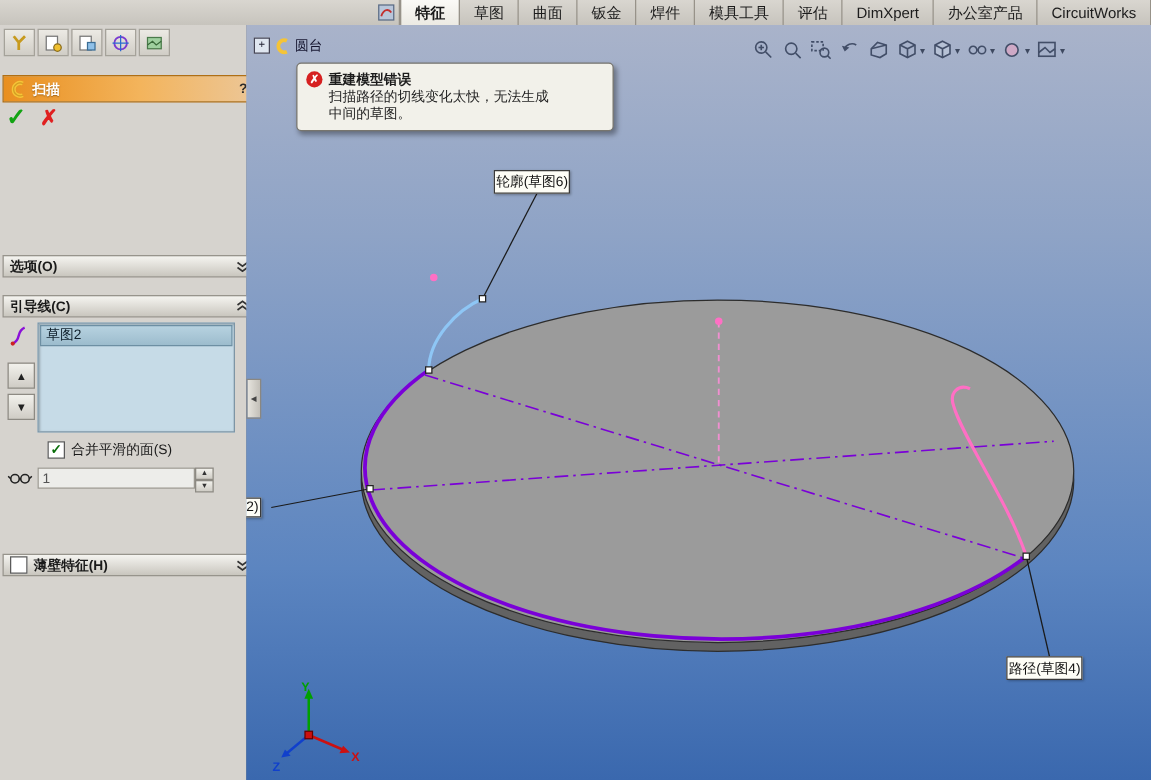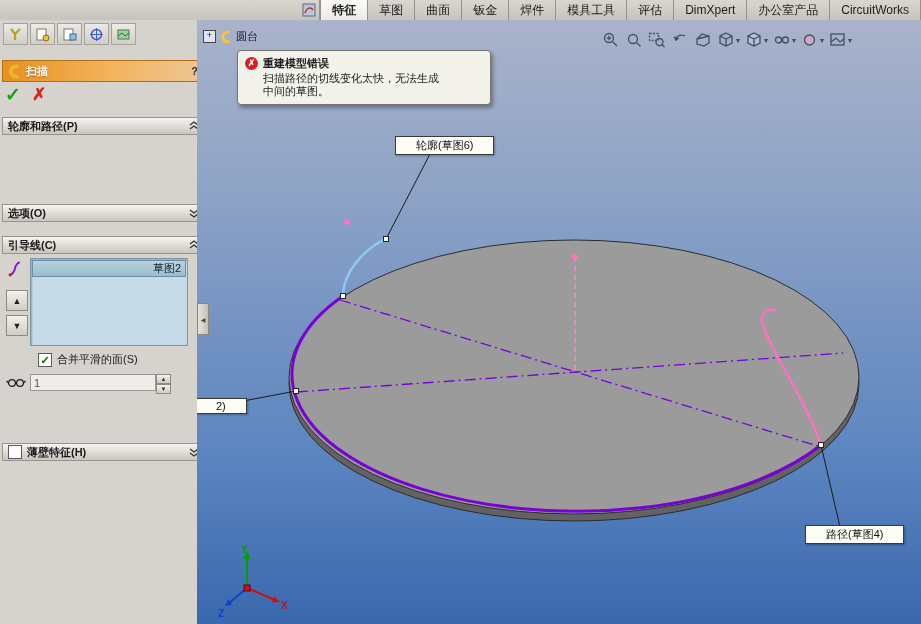--- a/index.html
+++ b/index.html
@@ -42,21 +42,21 @@
            display:flex;align-items:center;gap:4px;padding:0 3px;}
   .chip{width:11px;height:11px;border:1px solid #888;flex:0 0 auto;}
   .chip.blue{background:#7db6ef;} .chip.pink{background:#ff9ccf;}
 
   .navbtn{width:20px;height:19px;background:linear-gradient(#f2f1ec,#cfccc5);
           border:1px solid #8d8a83;display:flex;align-items:center;justify-content:center;
           font-size:9px;color:#222;cursor:default;}
   .guide-list{position:absolute;left:30px;top:238px;width:156px;height:86px;
               background:#c6dbe7;border:1px solid #7d95a5;box-shadow:inset 1px 1px 2px rgba(0,0,0,.25);}
   .guide-item{height:15px;line-height:15px;padding:0 4px;margin:1px;}
-  .guide-item.sel{background:linear-gradient(#b7d2e0,#9cbccd);border:1px solid #6d8fa3;color:#10202c;text-align:right;}
+  .guide-item.sel{background:linear-gradient(#b7d2e0,#9cbccd);border:1px solid #6d8fa3;color:#10202c;}
 
   .cbrow{position:absolute;display:flex;align-items:center;gap:5px;}
   .cb{width:12px;height:12px;background:#fff;border:1px solid #5a5a5a;
       display:flex;align-items:center;justify-content:center;
       font-size:11px;line-height:10px;color:#0a6e0a;font-weight:bold;}
   .cb.empty{color:transparent;}
   .spinwrap{position:absolute;left:30px;top:354px;display:flex;}
   .spin-input{width:118px;height:15px;background:#ededea;border:1px solid #9a978f;
               font:11px "Liberation Sans",sans-serif;color:#555;padding:0 3px;}
   .spinner{display:flex;flex-direction:column;}
@@ -76,21 +76,21 @@
           box-shadow:2px 3px 4px rgba(0,0,0,.35);}
   .errhead{display:flex;align-items:center;gap:5px;font-weight:bold;color:#1c1c1c;}
   .errico{width:13px;height:13px;border-radius:50%;background:#d62020;color:#fff;
           font-size:9px;line-height:13px;text-align:center;font-weight:bold;flex:0 0 auto;}
   .errbody{margin-left:18px;margin-top:1px;color:#222;line-height:13px;}
   .hud{position:absolute;top:10px;right:68px;display:flex;align-items:center;gap:3px;}
   .hudbtn{display:flex;align-items:center;padding:1px;opacity:.85;}
   .hudbtn svg{stroke:#313d57;fill:none;stroke-width:1.3;}
   .hudcaret{font-size:8px;color:#2c374e;margin-left:1px;}
   .callout{position:absolute;background:#fdfdf6;border:1px solid #3a3a3a;color:#111;
-           padding:1px 20px;font-size:11px;white-space:nowrap;box-shadow:1px 1px 2px rgba(0,0,0,.3);}
+           padding:1px 1px;font-size:11px;white-space:nowrap;box-shadow:1px 1px 2px rgba(0,0,0,.3);}
   .splitter{position:absolute;left:0;top:283px;width:10px;height:30px;
             background:linear-gradient(90deg,#e6e4de,#c2bfb8);border:1px solid #8a8781;
             display:flex;align-items:center;justify-content:center;font-size:6px;color:#444;}
   .triad{position:absolute;left:20px;top:523px;}
 </style>
 </head>
 <body>
 
 <div class="app">
 
@@ -155,26 +155,20 @@
         </svg>
       <span>扫描</span>
       <span class="pm-help">?</span>
     </div>
 
     <div class="okrow">
       <span class="okbtn">✓</span>
       <span class="cancelbtn">✗</span>
     </div>
 
-    <div class="sech" style="top:97px">
-      <span>轮廓和路径(P)</span>
-      <svg class="chev" width="10" height="10" viewBox="0 0 10 10">
-          <path d="M1 4 L5 1 L9 4 M1 8 L5 5 L9 8" fill="none" stroke="#333" stroke-width="1.3"></path>
-        </svg>
-    </div>
 
     <div class="sech" style="top:184px">
       <span>选项(O)</span>
       <svg class="chev" width="10" height="10" viewBox="0 0 10 10">
           <path d="M1 2 L5 5 L9 2 M1 6 L5 9 L9 6" fill="none" stroke="#333" stroke-width="1.3"></path>
         </svg>
     </div>
 
     <div class="sech" style="top:216px">
       <span>引导线(C)</span>

